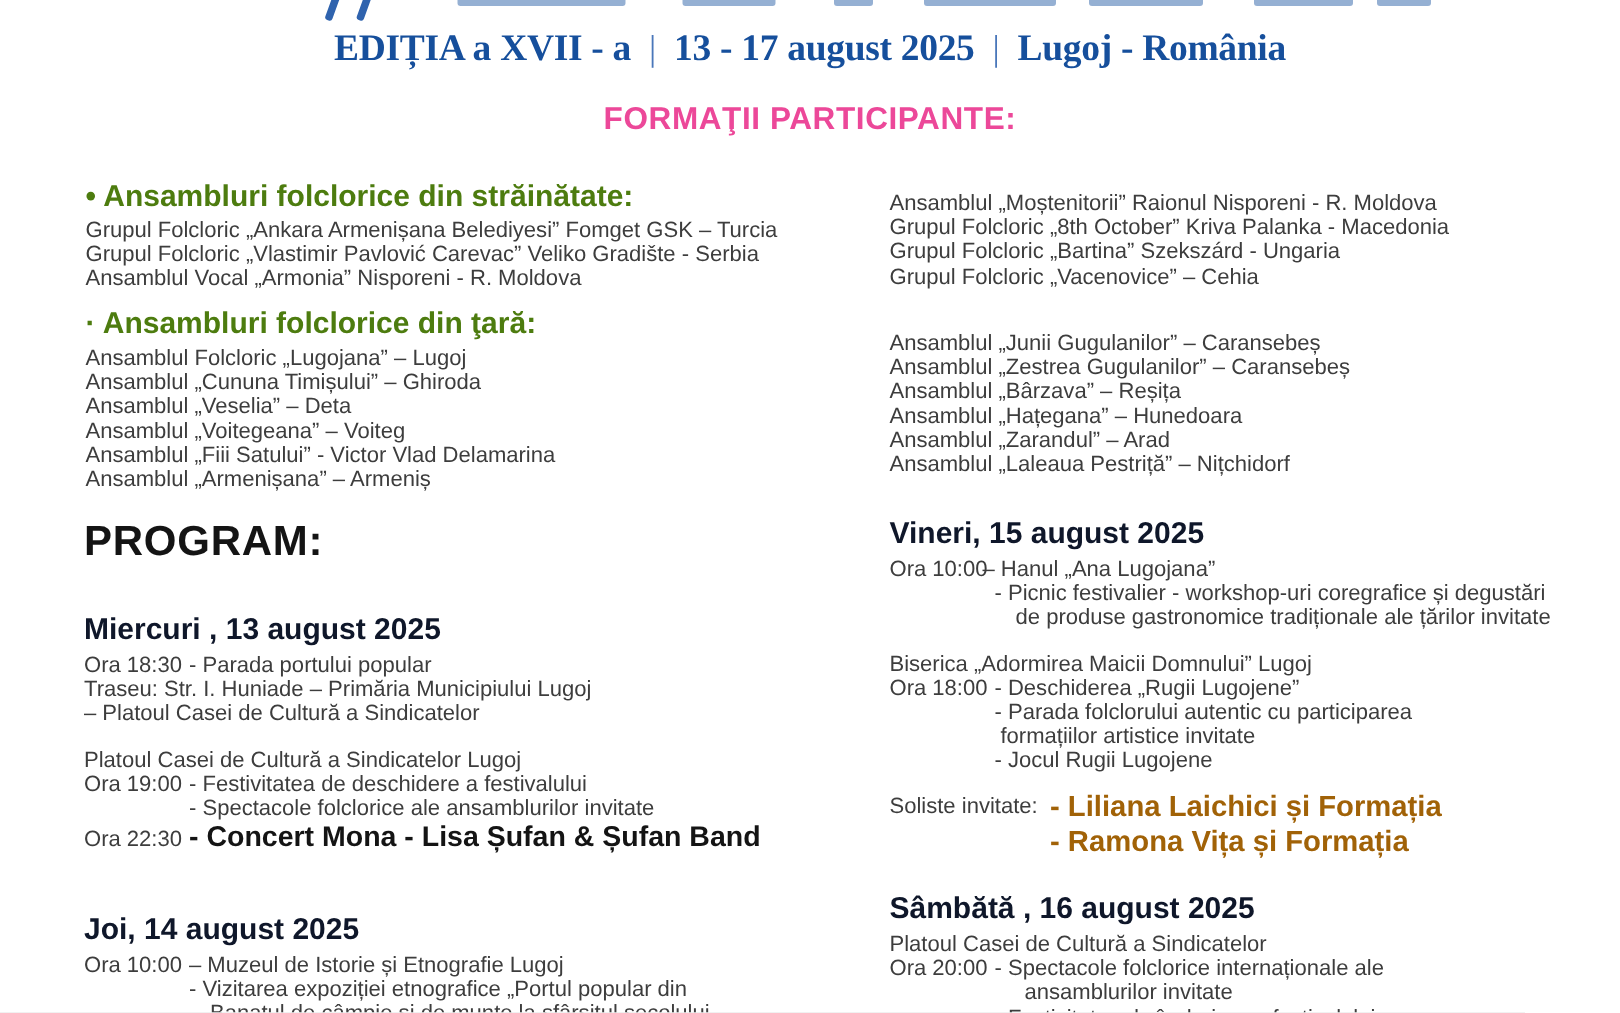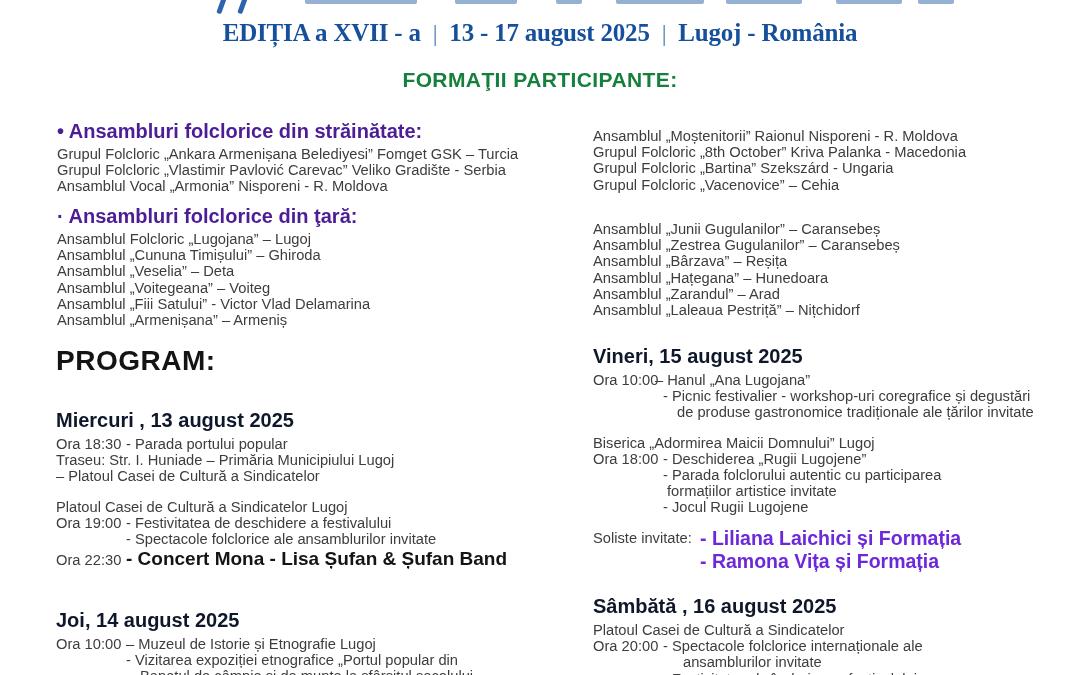--- a/index.html
+++ b/index.html
@@ -14,24 +14,24 @@
   .strip{position:absolute;top:0;height:4px;background:rgba(21,79,158,.45);border-radius:0 0 2px 2px;}
   
   .hdr{
     position:absolute;top:19px;left:0;width:1080px;text-align:center;
     font-family:"Liberation Serif","DejaVu Serif",serif;font-weight:bold;
     font-size:25px;color:#164f9c;letter-spacing:-0.2px;white-space:nowrap;
   }
   .hdr .sep{font-weight:normal;color:#4a77ba;padding:0 12px;font-size:24px;}
   .subtitle{
     position:absolute;top:68px;left:0;width:1080px;text-align:center;
-    font-size:21px;font-weight:800;color:#15803d;letter-spacing:0.4px;
+    font-size:21px;font-weight:800;color:#ec4899;letter-spacing:0.4px;
   }
   
-  .blue-h{font-size:20px;font-weight:800;color:#4c1d95;line-height:24px;margin:0 0 3px 0;white-space:nowrap;}
+  .blue-h{font-size:20px;font-weight:800;color:#4d7c0f;line-height:24px;margin:0 0 3px 0;white-space:nowrap;}
   .ln{font-size:14.7px;line-height:16.2px;white-space:nowrap;}
   .p-foreign{position:absolute;left:57px;top:119px;}
   .p-domestic{position:absolute;left:57px;top:204px;}
   .p-right1{position:absolute;left:593px;top:128px;}
   .p-right2{position:absolute;left:593px;top:221px;}
   
   .prog-title{position:absolute;left:56px;top:345px;font-size:28px;font-weight:800;color:#141414;letter-spacing:0.5px;}
   .day{position:absolute;}
   .day-h{font-size:20px;font-weight:800;color:#0f172a;line-height:24px;margin:0 0 4px 0;white-space:nowrap;}
   .row{font-size:14.7px;line-height:16.2px;white-space:nowrap;}
@@ -39,21 +39,21 @@
   .row .t-r{display:inline-block;width:62px;}
   .gap{margin-top:14px;}
   .ind1{margin-left:70px;}
   .ind1b{margin-left:74px;}
   .ind2{margin-left:84px;}
   .ind3{margin-left:90px;}
   .big-bold{font-size:19px;font-weight:800;color:#141414;text-align:center;}
   .concert-row{margin-top:1px;line-height:22px;}
   .soliste{position:absolute;left:593px;top:527px;font-size:14.7px;}
   .soliste .names{display:inline-block;vertical-align:top;}
-  .soliste .name-ln{font-size:19.5px;font-weight:800;color:#6d28d9;line-height:23px;white-space:nowrap;}
+  .soliste .name-ln{font-size:19.5px;font-weight:800;color:#a16207;line-height:23px;white-space:nowrap;}
   .soliste .lbl{display:inline-block;width:107px;line-height:23px;}
   .d-mier{left:56px;top:408px;}
   .d-joi{left:56px;top:608px;}
   .d-vin{left:593px;top:344px;}
   .d-sam{left:593px;top:594px;}
 </style>
 </head>
 <body>
 
 <div class="page">

